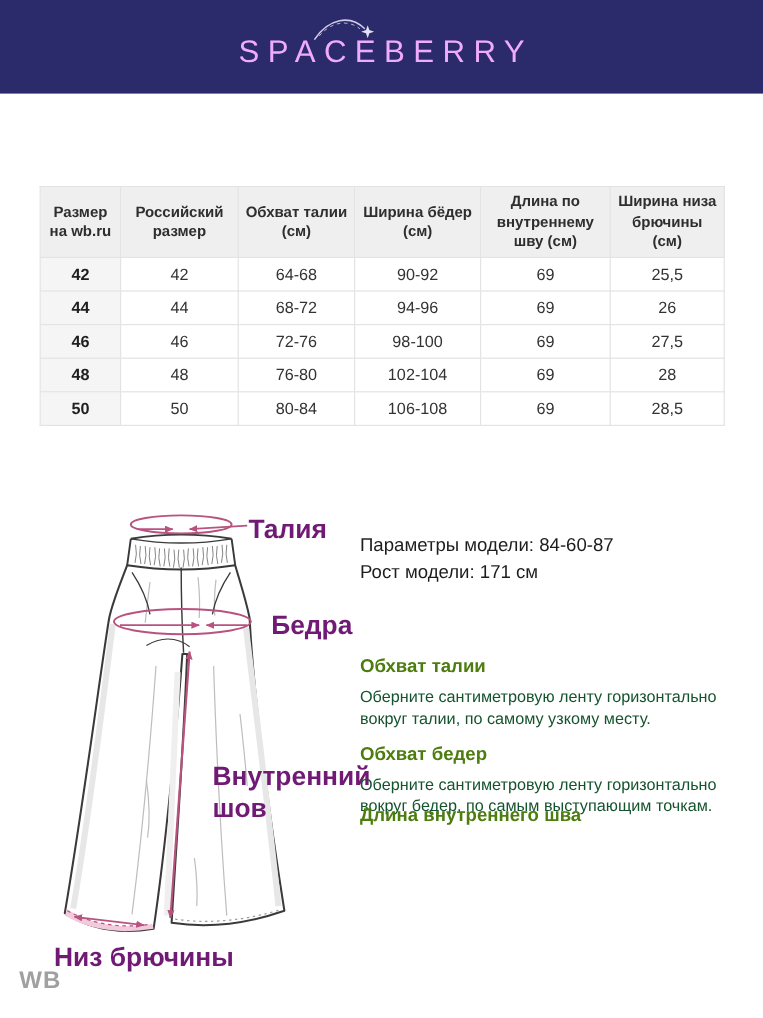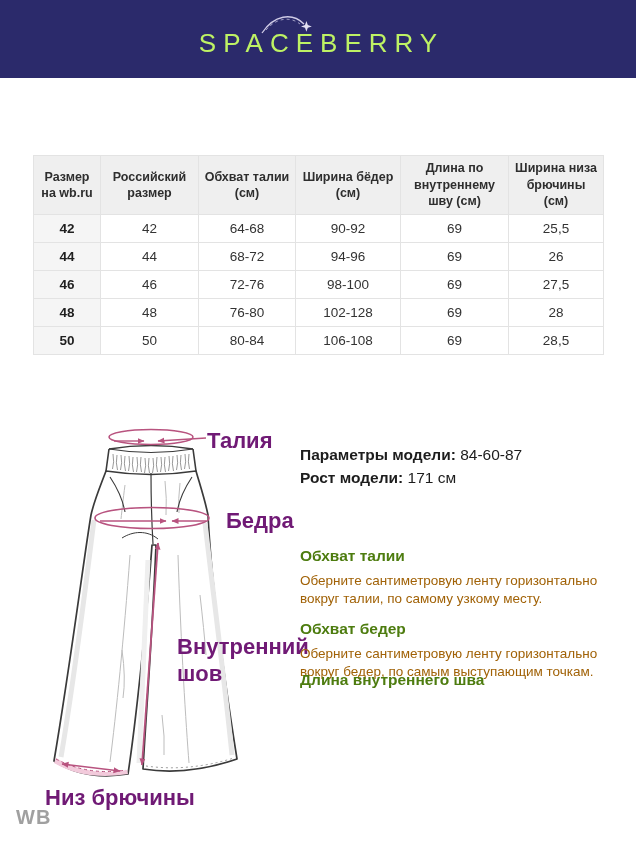--- a/index.html
+++ b/index.html
@@ -5,21 +5,21 @@
   html,body{margin:0;padding:0;}
   body{
     width:636px;height:848px;position:relative;background:#ffffff;
     font-family:"Liberation Sans","DejaVu Sans",sans-serif;
     color:#222;overflow:hidden;
   }
   
   .banner{position:absolute;left:0;top:0;width:636px;height:78px;background:#2b2a6b;}
   .logo-text{
     position:absolute;left:0;top:28px;width:100%;text-align:center;
-    font-size:26px;font-weight:400;letter-spacing:7px;color:#bef264;text-indent:7px;
+    font-size:26px;font-weight:400;letter-spacing:7px;color:#f0abfc;text-indent:7px;
   }
   .comet{position:absolute;left:260px;top:9px;}
   
   .size-table{
     position:absolute;left:33px;top:155px;border-collapse:collapse;table-layout:fixed;
     width:570px;font-size:13px;color:#333;
   }
   .size-table th,.size-table td{
     border:1px solid #e3e3e3;text-align:center;vertical-align:middle;padding:2px 4px;
   }
@@ -31,24 +31,24 @@
   
   .diagram{position:absolute;left:30px;top:415px;width:260px;height:400px;}
   .diagram svg{position:absolute;left:0;top:0;}
   .dg-label{position:absolute;font-weight:700;font-size:22px;color:#701a75;line-height:1.22;}
   .lbl-waist{left:177px;top:13px;}
   .lbl-hips{left:196px;top:93px;}
   .lbl-inseam{left:147px;top:219px;width:98px;}
   .lbl-hem{left:15px;top:370px;}
   
   .model-info{position:absolute;left:300px;top:443px;font-size:15.5px;line-height:23px;color:#1d1d1d;}
-  .model-info b{font-weight:700;}
+  .model-info b{font-weight:400;}
   .guide-section{position:absolute;left:300px;width:332px;}
   .guide-title{font-weight:700;font-size:15.5px;color:#4d7c0f;}
-  .guide-text{margin-top:7px;font-size:13.5px;line-height:17.5px;color:#a16207;}
+  .guide-text{margin-top:7px;font-size:13.5px;line-height:17.5px;color:#14532d;}
   .gs1{top:547px;} .gs2{top:620px;} .gs3{top:671px;}
   
   .wb{position:absolute;left:16px;top:806px;font-size:20px;font-weight:700;color:#a0a0a0;letter-spacing:1px;text-align:right;}
 </style>
 </head>
 <body>
 
 <div class="banner">
   <svg class="comet" width="52" height="28" viewBox="0 0 52 28">
     <path d="M2,24 C 14,6 32,3 44,15" fill="none" stroke="#cfcbe6" stroke-width="1.3"></path>
@@ -99,21 +99,21 @@
         <td>46</td>
         <td>72-76</td>
         <td>98-100</td>
         <td>69</td>
         <td>27,5</td>
       </tr>
       <tr>
         <td class="first">48</td>
         <td>48</td>
         <td>76-80</td>
-        <td>102-128</td>
+        <td>102-104</td>
         <td>69</td>
         <td>28</td>
       </tr>
       <tr>
         <td class="first">50</td>
         <td>50</td>
         <td>80-84</td>
         <td>106-108</td>
         <td>69</td>
         <td>28,5</td>

